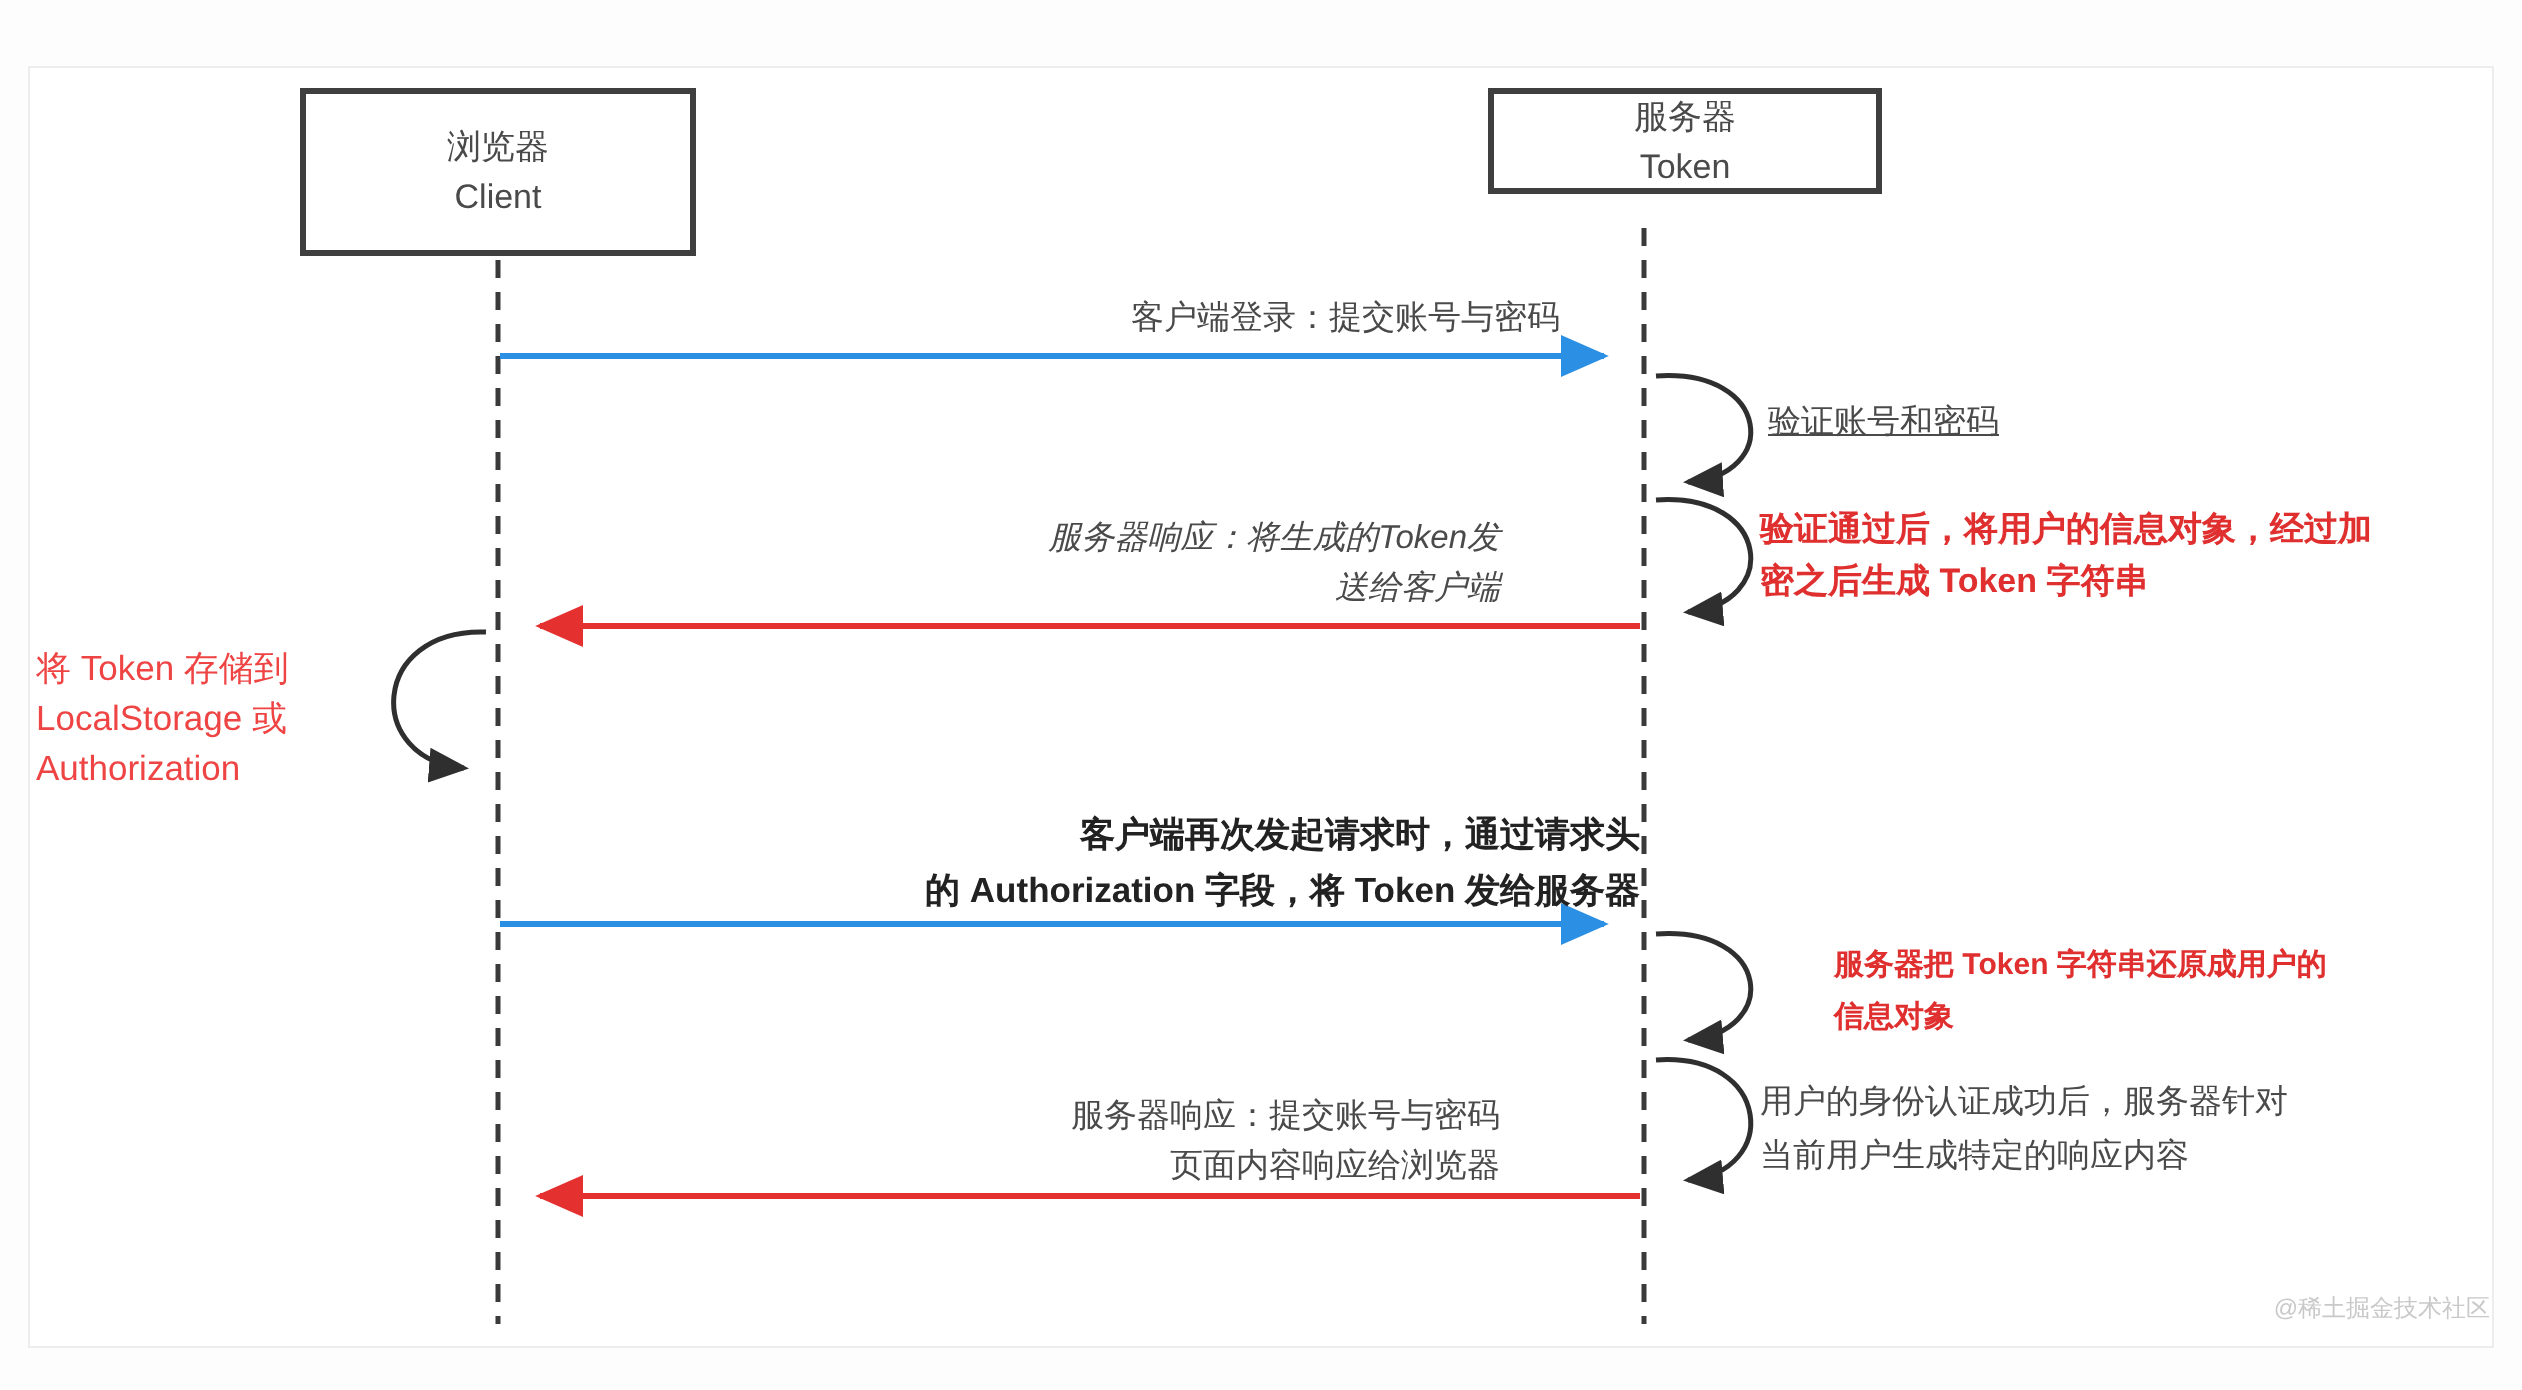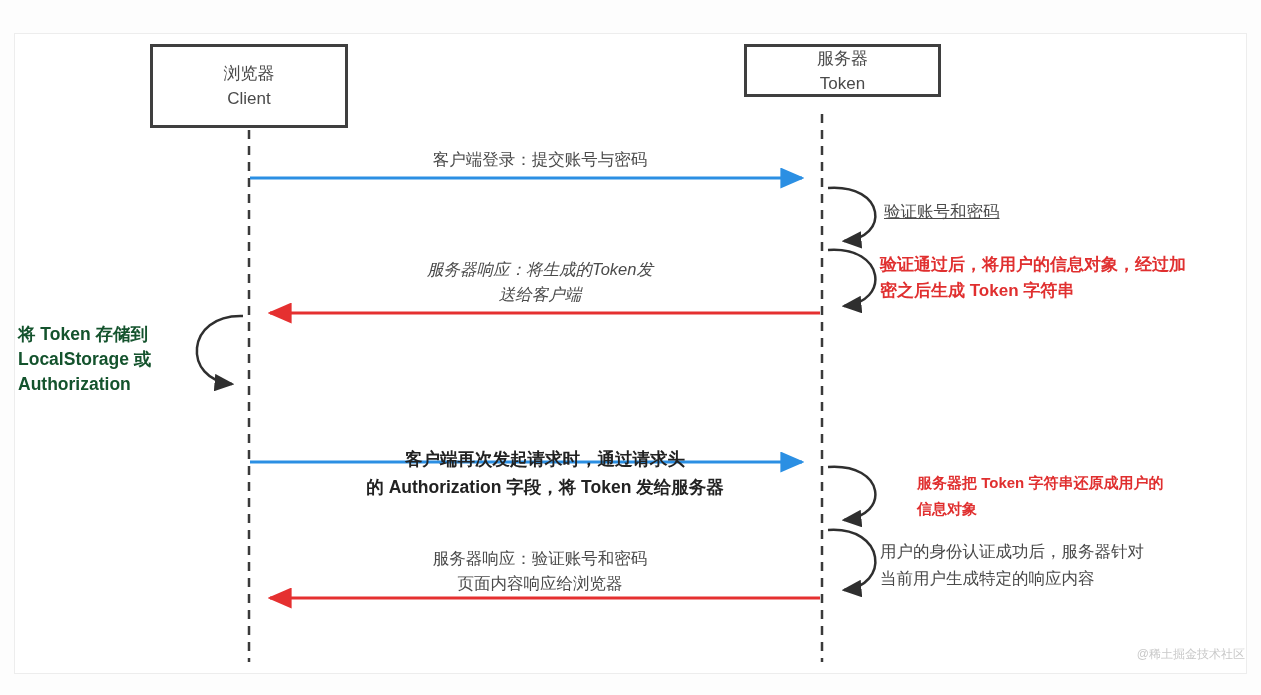--- a/index.html
+++ b/index.html
@@ -15,27 +15,27 @@
   }
   .actor-box {
     position: absolute; border: 3px solid #3f3f3f; background: #ffffff;
     display: flex; flex-direction: column; align-items: center; justify-content: center;
     color: #4a4a4a; font-size: 17px; line-height: 25px; z-index: 3; text-align: center;
   }
   .client-box { left: 150px; top: 44px; width: 198px; height: 84px; }
   .server-box { left: 744px; top: 44px; width: 197px; height: 53px; }
   svg.lines { position: absolute; left: 0; top: 0; width: 1261px; height: 695px; z-index: 2; }
   .label { position: absolute; z-index: 4; color: #4a4a4a; font-size: 16.5px; line-height: 25px; }
-  .center { text-align: center; }
+  .center { text-align: right; }
   .msg-login { left: 300px; top: 147px; width: 480px; }
   .note-verify { left: 884px; top: 199px; text-decoration: underline; }
   .note-generate { left: 880px; top: 252px; width: 385px; color: #e02f2f; font-weight: bold; font-size: 17px; line-height: 26px; }
   .msg-token-response { left: 330px; top: 257px; width: 420px; font-style: italic; }
-  .note-store { left: 18px; top: 322px; width: 200px; color: #14532d; font-weight: bold; font-size: 17.5px; line-height: 25px; }
-  .msg-auth-request { left: 270px; top: 403px; width: 550px; color: #222222; font-weight: bold; font-size: 17.5px; line-height: 28px; margin-top: 42px; }
+  .note-store { left: 18px; top: 322px; width: 200px; color: #ef4444; font-weight: normal; font-size: 17.5px; line-height: 25px; }
+  .msg-auth-request { left: 270px; top: 403px; width: 550px; color: #222222; font-weight: bold; font-size: 17.5px; line-height: 28px; }
   .note-restore { left: 880px; top: 470px; width: 380px; color: #e02f2f; font-weight: bold; font-size: 15px; line-height: 26px; margin-left: 37px; }
   .note-respond { left: 880px; top: 538px; width: 380px; line-height: 27px; }
   .msg-page-response { left: 330px; top: 546px; width: 420px; }
   .watermark {
     position: absolute; left: 1040px; top: 646px; width: 205px; text-align: right;
     color: #c9c9c9; font-size: 12px; z-index: 4;
   }
   .line-block span { display: block; }
 </style>
 </head>
@@ -110,18 +110,18 @@
     <span>服务器把 Token 字符串还原成用户的</span>
     <span>信息对象</span>
   </div>
 
   <div class="label note-respond line-block">
     <span>用户的身份认证成功后，服务器针对</span>
     <span>当前用户生成特定的响应内容</span>
   </div>
 
   <div class="label center msg-page-response line-block">
-    <span>服务器响应：验证账号和密码</span>
+    <span>服务器响应：提交账号与密码</span>
     <span>页面内容响应给浏览器</span>
   </div>
 
   <div class="watermark">@稀土掘金技术社区</div>
 </div>
 
 </body></html>

